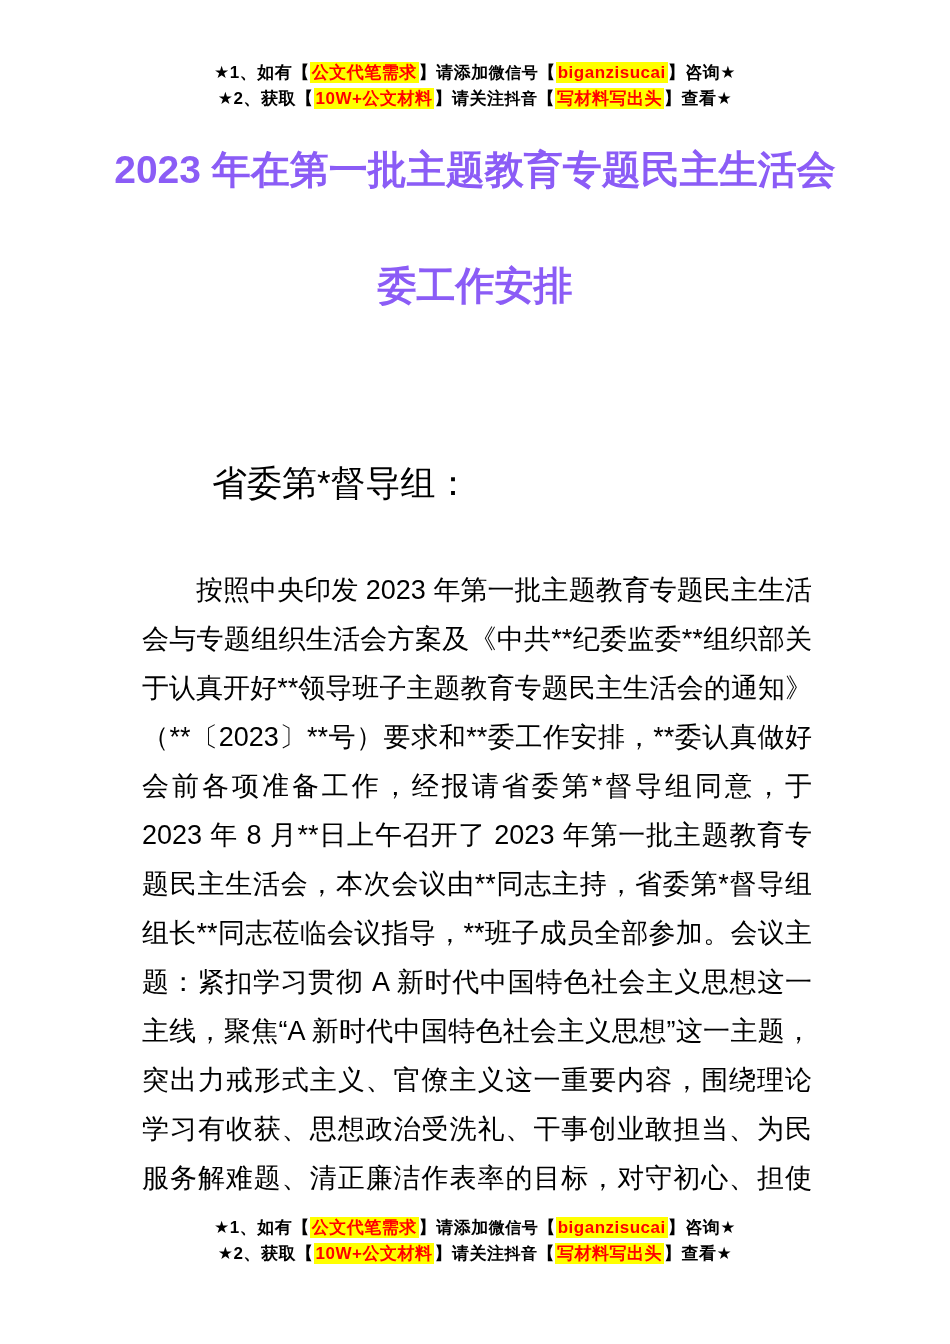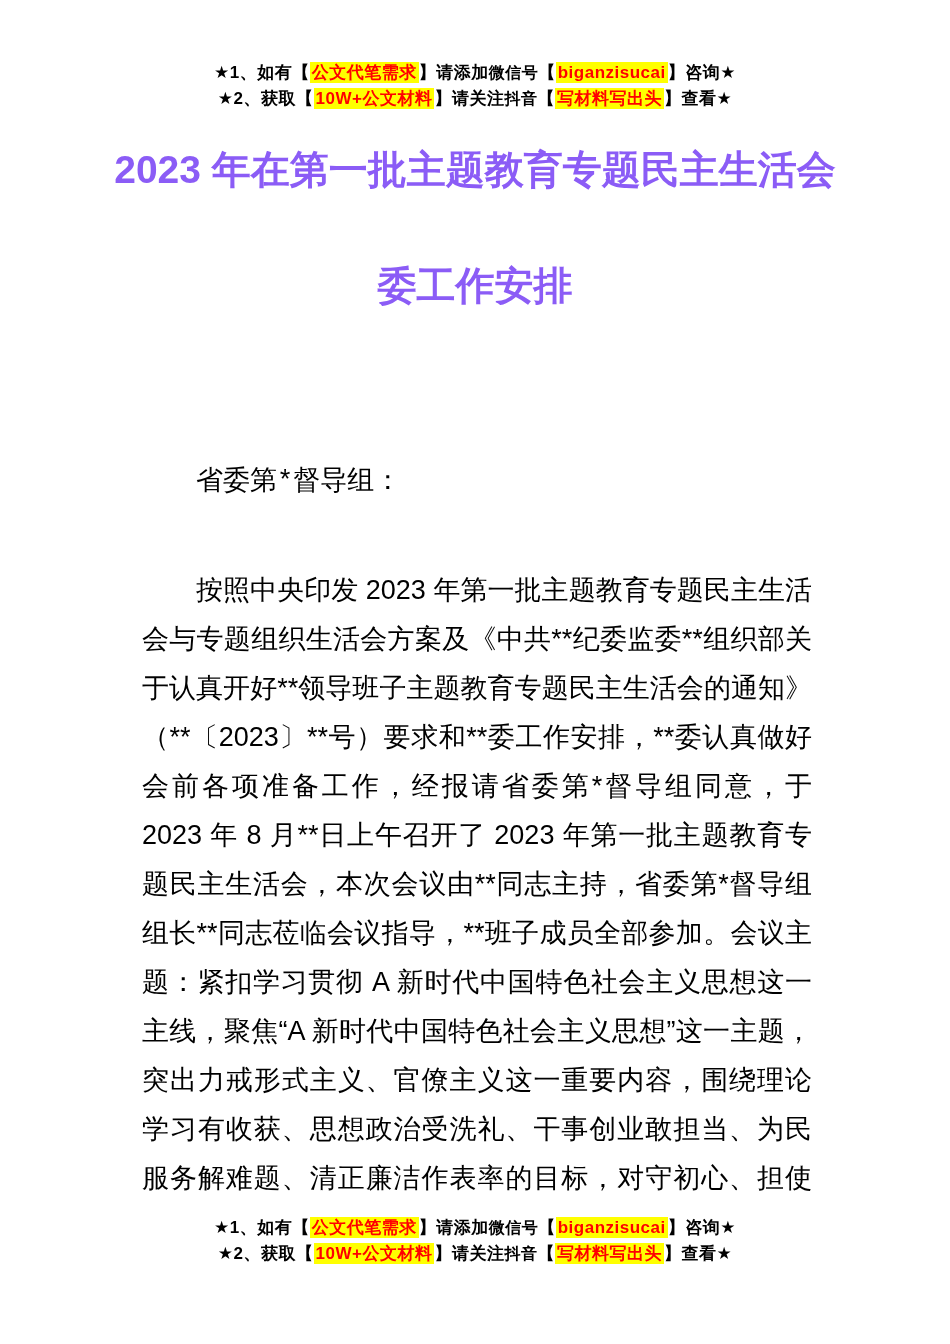--- a/index.html
+++ b/index.html
@@ -47,25 +47,24 @@
     line-height: 48px;
     color: #8b5cf6;
   }
   .doc-title .line2 { margin-top: 68px; }
   
   .salutation {
     position: absolute;
     top: 458px;
     left: 142px;
     right: 138px;
-    font-size: 27px;
+    font-size: 35px;
     line-height: 49px;
     text-indent: 2em;
     font-weight: normal;
-    font-family: Liberation Mono, monospace;
   }
   .body-paragraph {
     position: absolute;
     top: 566px;
     left: 142px;
     right: 138px;
     font-size: 27px;
     line-height: 49px;
     text-indent: 2em;
     text-align: justify;

